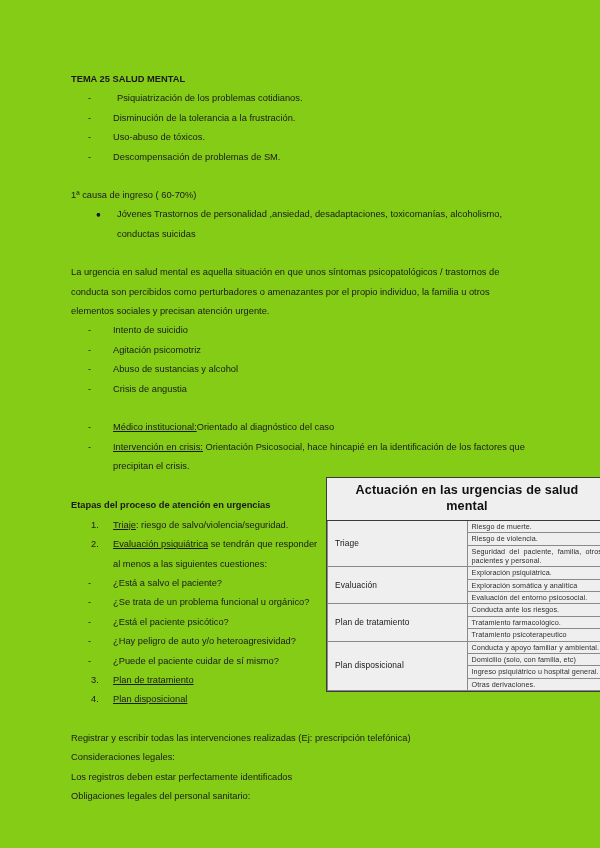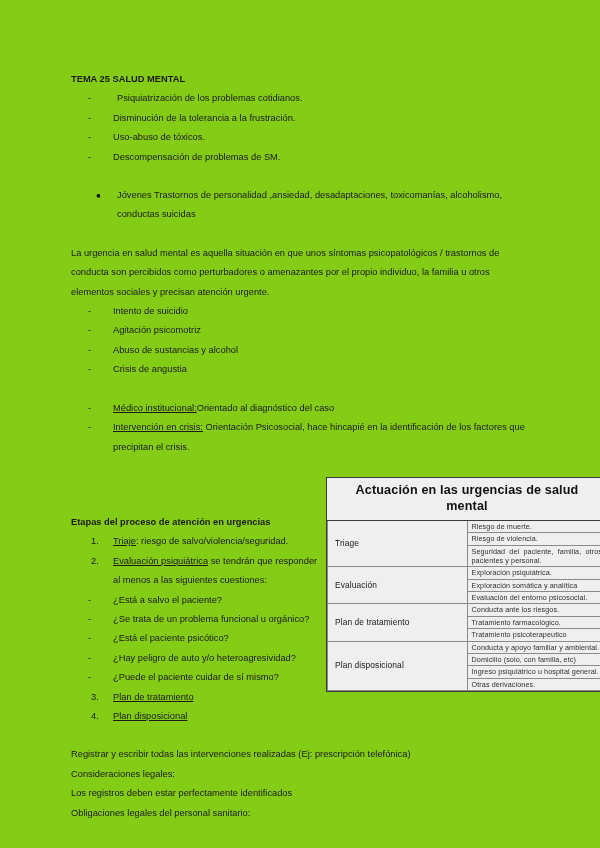--- a/index.html
+++ b/index.html
@@ -65,21 +65,21 @@
   ul.lst.dash > li .mk { left: 17px; }
   ul.lst.bullet > li { padding-left: 46px; }
   ul.lst.bullet > li .mk { left: 25px; font-size: 8px; }
   ol.lst.num > li .mk { left: 20px; }
 
   .u { text-decoration: underline; }
   .spacer-md { height: 19px; }
   .spacer-lg { height: 20px; }
 
   
-  .narrow { width: 252px; margin-top: 36px; }
+  .narrow { width: 252px; }
 
   
   .tbl-wrap {
     position: absolute;
     left: 326px;
     top: 477px;
     width: 282px;   
     border: 1px solid #3a3a3a;
     background: #f2f2f2;
     box-sizing: border-box;
@@ -159,20 +159,21 @@
         <span>Uso-abuso de tóxicos.</span>
       </li>
       <li>
         <span class="mk">-</span>
         <span>Descompensación de problemas de SM.</span>
       </li>
     </ul>
 
     <div class="spacer-md"></div>
 
+    <div class="para">1ª causa de ingreso ( 60-70%)</div>
 
     <ul class="lst bullet">
       <li>
         <span class="mk">●</span>
       </li>
       <li>
         <span class="mk">●</span>
         <span>Jóvenes Trastornos de personalidad ,ansiedad, desadaptaciones, toxicomanías, alcoholismo, conductas suicidas</span>
       </li>
     </ul>

